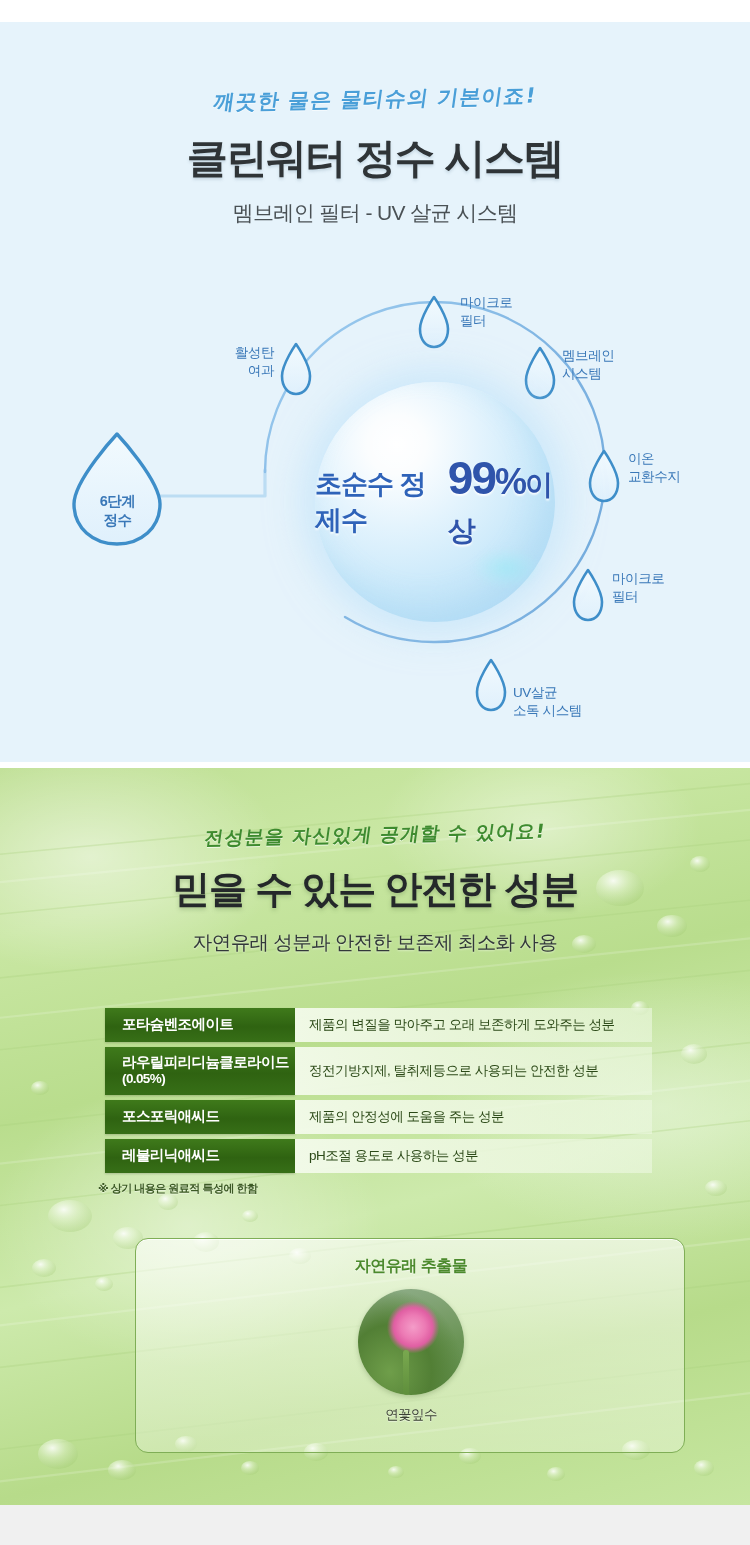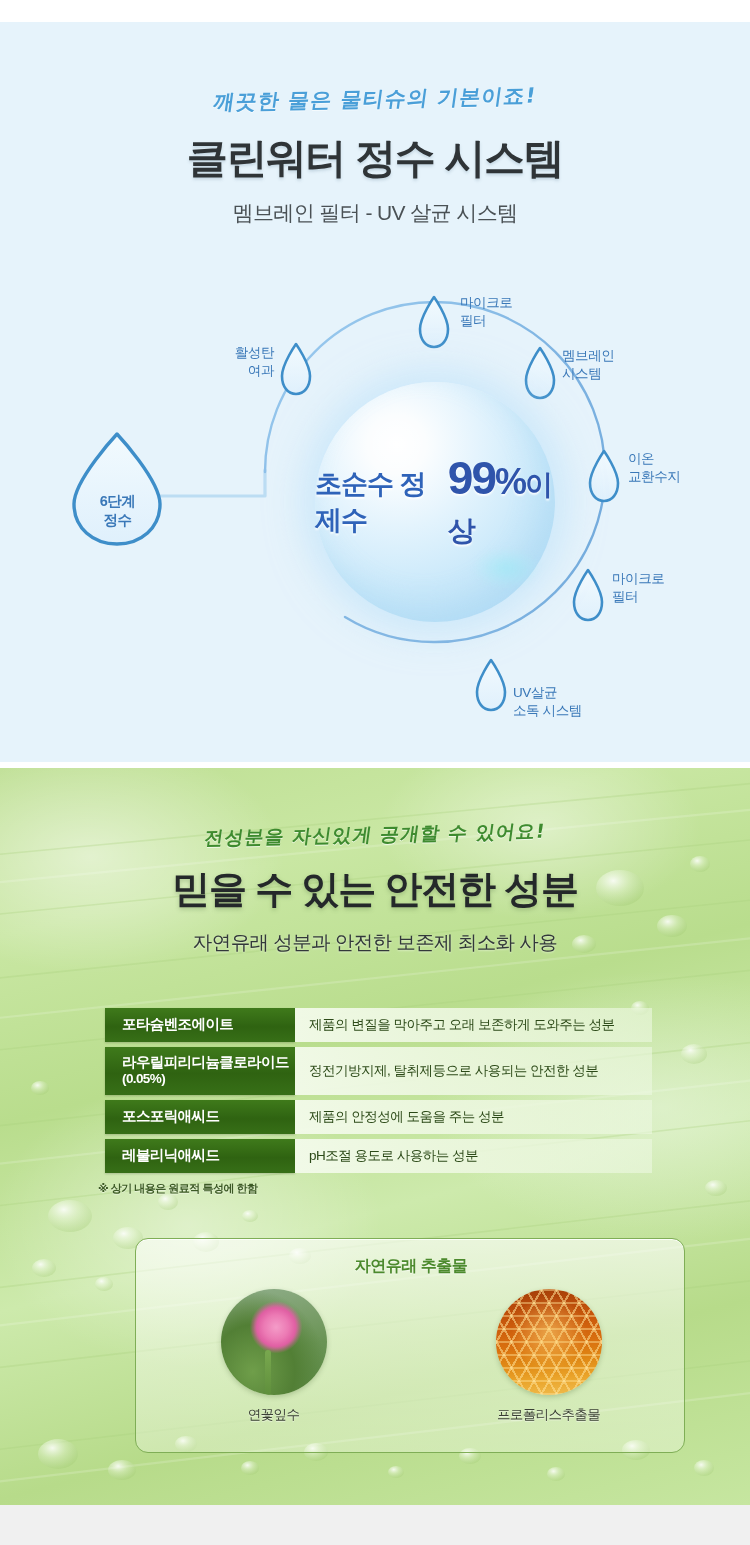--- a/index.html
+++ b/index.html
@@ -416,23 +416,19 @@
     <div class="extract-panel">
       <div class="extract-title">자연유래 추출물</div>
       <div class="extract-items">
 
 
         <div class="ex-item">
           <div class="ex-circle ex-lotus"></div>
           <div class="ex-label">연꽃잎수</div>
         </div>
 
-        <div class="ex-item">
-          <div class="ex-circle ex-honey"></div>
-          <div class="ex-label">프로폴리스추출물</div>
-        </div>
 
       </div>
     </div>
   </div>
 
   <div class="footer-gray"></div>
 </div>
 
 </body></html>

